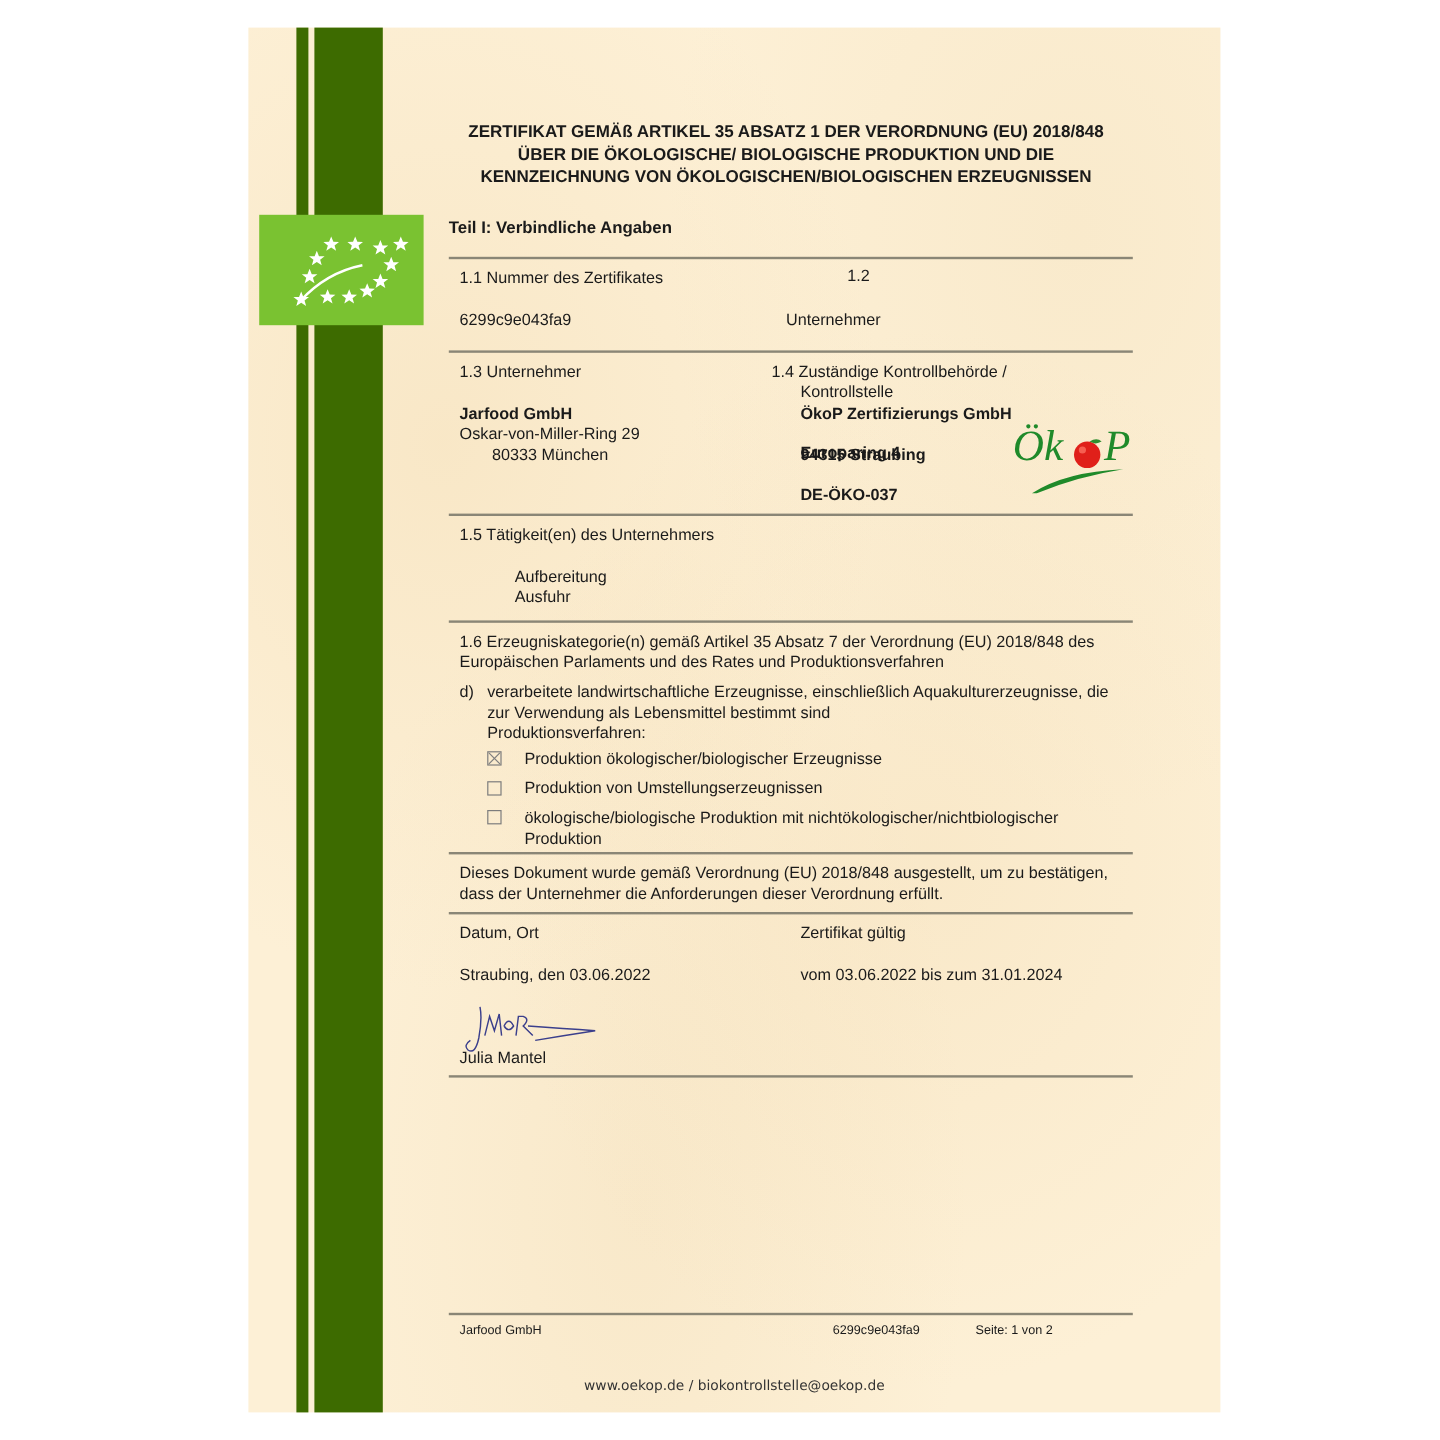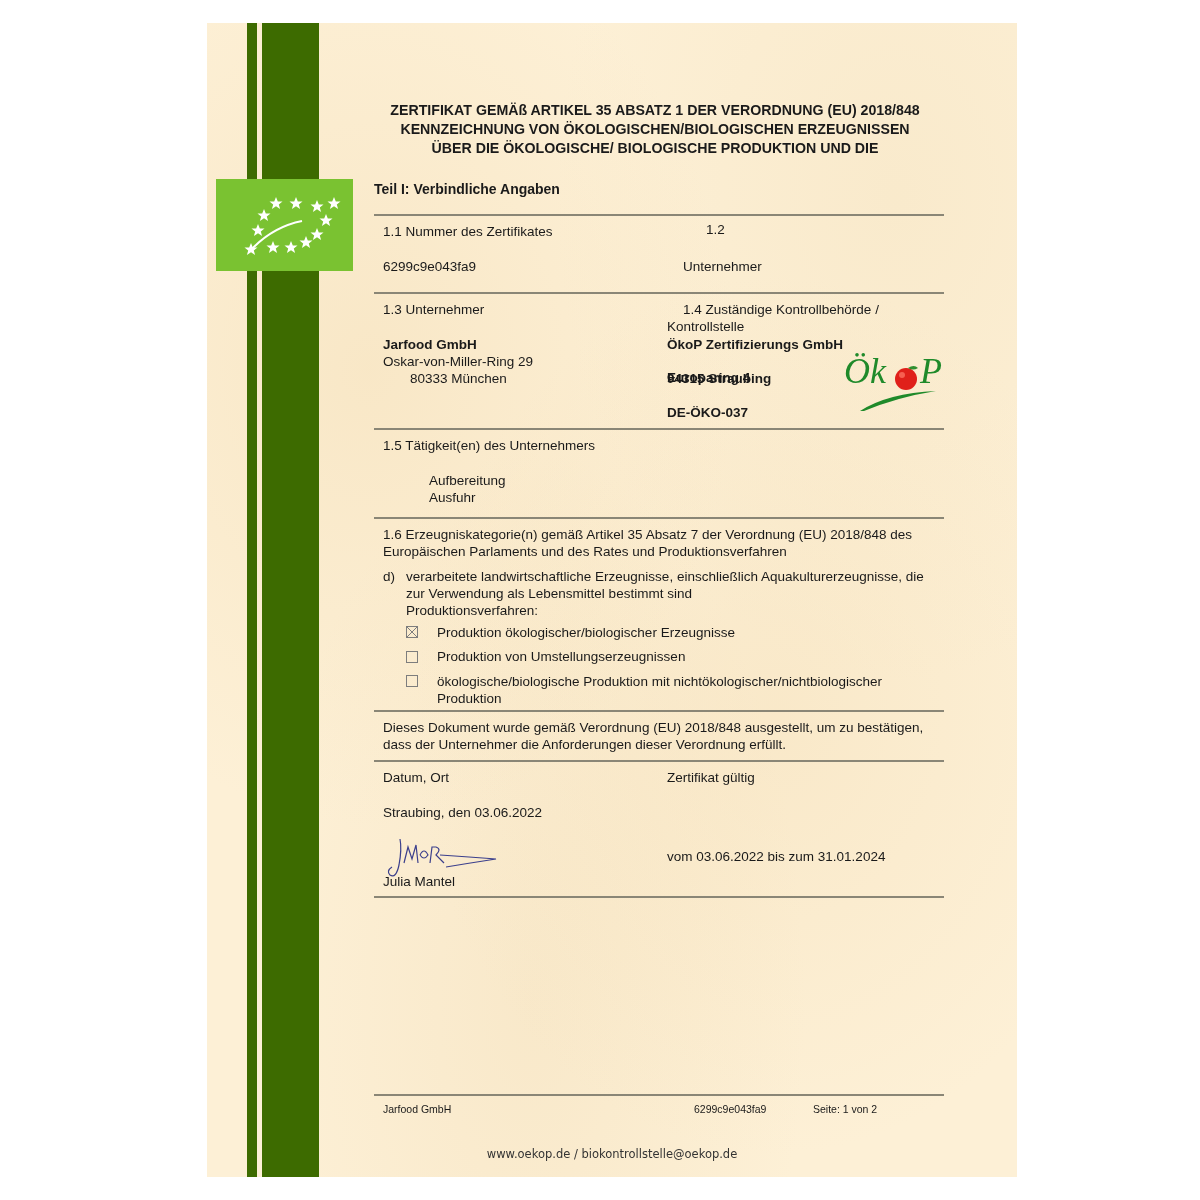--- a/index.html
+++ b/index.html
@@ -137,41 +137,41 @@
         <polygon points="62,19 63.8,23.5 68.5,23.6 64.8,26.5 66.1,31 62,28.3 57.9,31 59.2,26.5 55.5,23.6 60.2,23.5" transform="translate(-5,43)"></polygon>
         <polygon points="62,19 63.8,23.5 68.5,23.6 64.8,26.5 66.1,31 62,28.3 57.9,31 59.2,26.5 55.5,23.6 60.2,23.5" transform="translate(-27,45)"></polygon>
       </g>
       <path d="M34,72 Q56,48 86,42" stroke="#ffffff" stroke-width="2" fill="none"></path>
     </svg>
   </div>
 
 
   <div class="title">
     <div>ZERTIFIKAT GEMÄß ARTIKEL 35 ABSATZ 1 DER VERORDNUNG (EU) 2018/848</div>
+    <div>ÜBER DIE ÖKOLOGISCHE/ BIOLOGISCHE PRODUKTION UND DIE</div>
     <div>KENNZEICHNUNG VON ÖKOLOGISCHEN/BIOLOGISCHEN ERZEUGNISSEN</div>
-    <div>ÜBER DIE ÖKOLOGISCHE/ BIOLOGISCHE PRODUKTION UND DIE</div>
   </div>
 
   <div class="abs txt bold" style="left:167px; top:158px; font-size:14px;">Teil I: Verbindliche Angaben</div>
 
   <div class="hr" style="top:191px;"></div>
 
   <div class="abs txt" style="left:176px; top:200px;">1.1 Nummer des Zertifikates</div>
   <div class="abs txt" style="left:176px; top:235px;">6299c9e043fa9</div>
   <div class="abs txt" style="left:460px; top:198px;margin-left:39px;">1.2</div>
-  <div class="abs txt" style="left:476px; top:235px;">Unternehmer</div>
+  <div class="abs txt" style="left:448px; top:235px;">Unternehmer</div>
 
   <div class="hr" style="top:269px;"></div>
 
   <div class="abs txt" style="left:176px; top:278px;">1.3 Unternehmer</div>
   <div class="abs txt bold" style="left:176px; top:313px;">Jarfood GmbH</div>
   <div class="abs txt" style="left:176px; top:330px;">Oskar-von-Miller-Ring 29</div>
   <div class="abs txt" style="left:187px; top:347px;margin-left:16px;">80333 München</div>
 
-  <div class="abs txt" style="left:476px; top:278px;">1.4 Zuständige Kontrollbehörde /</div>
+  <div class="abs txt" style="left:436px; top:278px;">1.4 Zuständige Kontrollbehörde /</div>
   <div class="abs txt" style="left:460px; top:295px;">Kontrollstelle</div>
   <div class="abs txt bold" style="left:460px; top:313px;">ÖkoP Zertifizierungs GmbH</div>
   <div class="abs txt bold" style="left:460px; top:346px;">Europaring 4</div>
   <div class="abs txt bold" style="left:460px; top:347px;">94315 Straubing</div>
   <div class="abs txt bold" style="left:460px; top:381px;">DE-ÖKO-037</div>
 
   <div class="okop-logo">
     <span class="abs" style="left:2px; top:0; font-family:'Liberation Serif', serif; font-style:italic; font-size:36px; color:#1f8a2a; line-height:40px;">Ök</span>
     <svg class="abs" style="left:50px; top:11px;" width="30" height="30" viewBox="0 0 30 30">
       <circle cx="14" cy="17" r="11" fill="#e0201a"></circle>
@@ -218,21 +218,21 @@
   <div class="hr" style="top:687px;"></div>
 
   <div class="abs txt" style="left:176px; top:696px;">Dieses Dokument wurde gemäß Verordnung (EU) 2018/848 ausgestellt, um zu bestätigen,</div>
   <div class="abs txt" style="left:176px; top:713px;">dass der Unternehmer die Anforderungen dieser Verordnung erfüllt.</div>
 
   <div class="hr" style="top:737px;"></div>
 
   <div class="abs txt" style="left:176px; top:746px;">Datum, Ort</div>
   <div class="abs txt" style="left:176px; top:781px;">Straubing, den 03.06.2022</div>
   <div class="abs txt" style="left:460px; top:746px;">Zertifikat gültig</div>
-  <div class="abs txt" style="left:460px; top:781px;margin-top:44px;">vom 03.06.2022 bis zum 31.01.2024</div>
+  <div class="abs txt" style="left:460px; top:781px;">vom 03.06.2022 bis zum 31.01.2024</div>
 
   <svg class="signature" viewBox="0 0 120 48">
     <path d="M20,4 Q22,14 19,30 Q16,44 10,40 Q6,36 12,32" stroke="#3b3f8c" stroke-width="1.2" fill="none"></path>
     <path d="M24,28 L28,12 L32,24 L36,10 L38,28" stroke="#3b3f8c" stroke-width="1.2" fill="none"></path>
     <path d="M40,20 Q44,12 48,20 Q44,26 40,20" stroke="#3b3f8c" stroke-width="1.2" fill="none"></path>
     <path d="M50,28 L52,12 L56,12 Q62,14 56,20 L64,28" stroke="#3b3f8c" stroke-width="1.2" fill="none"></path>
     <path d="M60,20 Q90,22 116,24 Q90,28 66,32" stroke="#3b3f8c" stroke-width="1.2" fill="none"></path>
   </svg>
   <div class="abs txt" style="left:176px; top:850px;">Julia Mantel</div>
 

